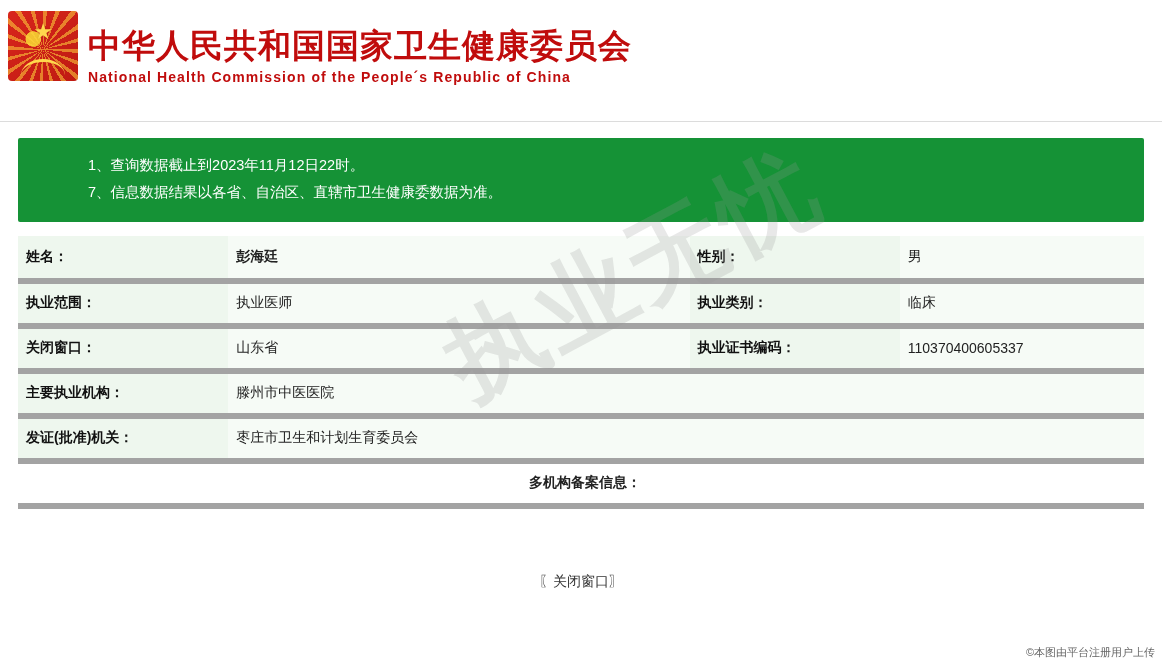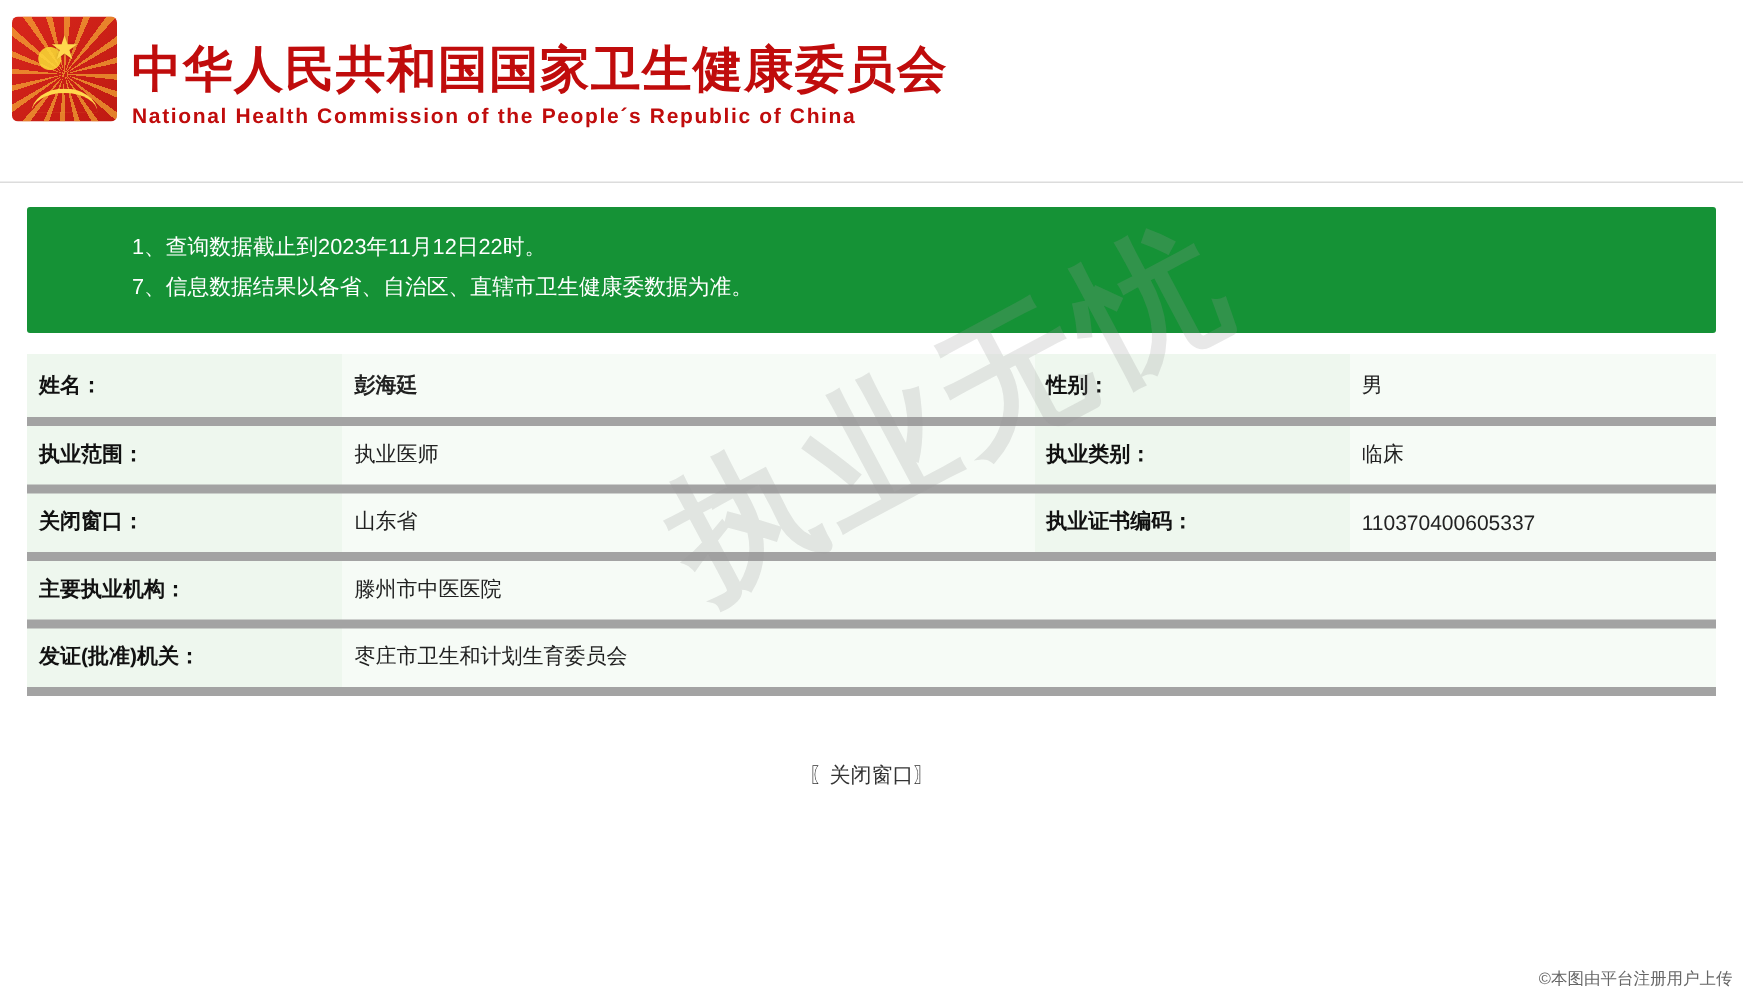--- a/index.html
+++ b/index.html
@@ -140,21 +140,21 @@
     background: #ffffff;
     text-align: center;
     font-weight: bold;
     height: 54px;
     border-bottom: 1px solid #d7e7d7;
     padding-left: 0;
   }
 
   .close-wrap {
     text-align: center;
-    margin-top: 44px;
+    margin-top: 64px;
     font-size: 14px;
     color: #333;
   }
   .close-link { color: #333; text-decoration: none; cursor: pointer; }
 
   
   .wm {
     position: absolute;
     left: 430px;
     top: 210px;
@@ -226,20 +226,23 @@
       <td class="val right">110370400605337</td>
     </tr>
     <tr class="full">
       <td class="lbl">主要执业机构：</td>
       <td class="val" colspan="3">滕州市中医医院</td>
     </tr>
     <tr class="full">
       <td class="lbl">发证(批准)机关：</td>
       <td class="val" colspan="3">枣庄市卫生和计划生育委员会</td>
     </tr>
+    <tr class="multi-row">
+      <td colspan="4">多机构备案信息：</td>
+    </tr>
   </tbody>
     </table>
 
   <div class="close-wrap">
     <a class="close-link" href="#">〖关闭窗口〗</a>
   </div>
 </div>
 
 <div class="wm">执业无忧</div>
 <div class="wm-footer">©本图由平台注册用户上传</div>

